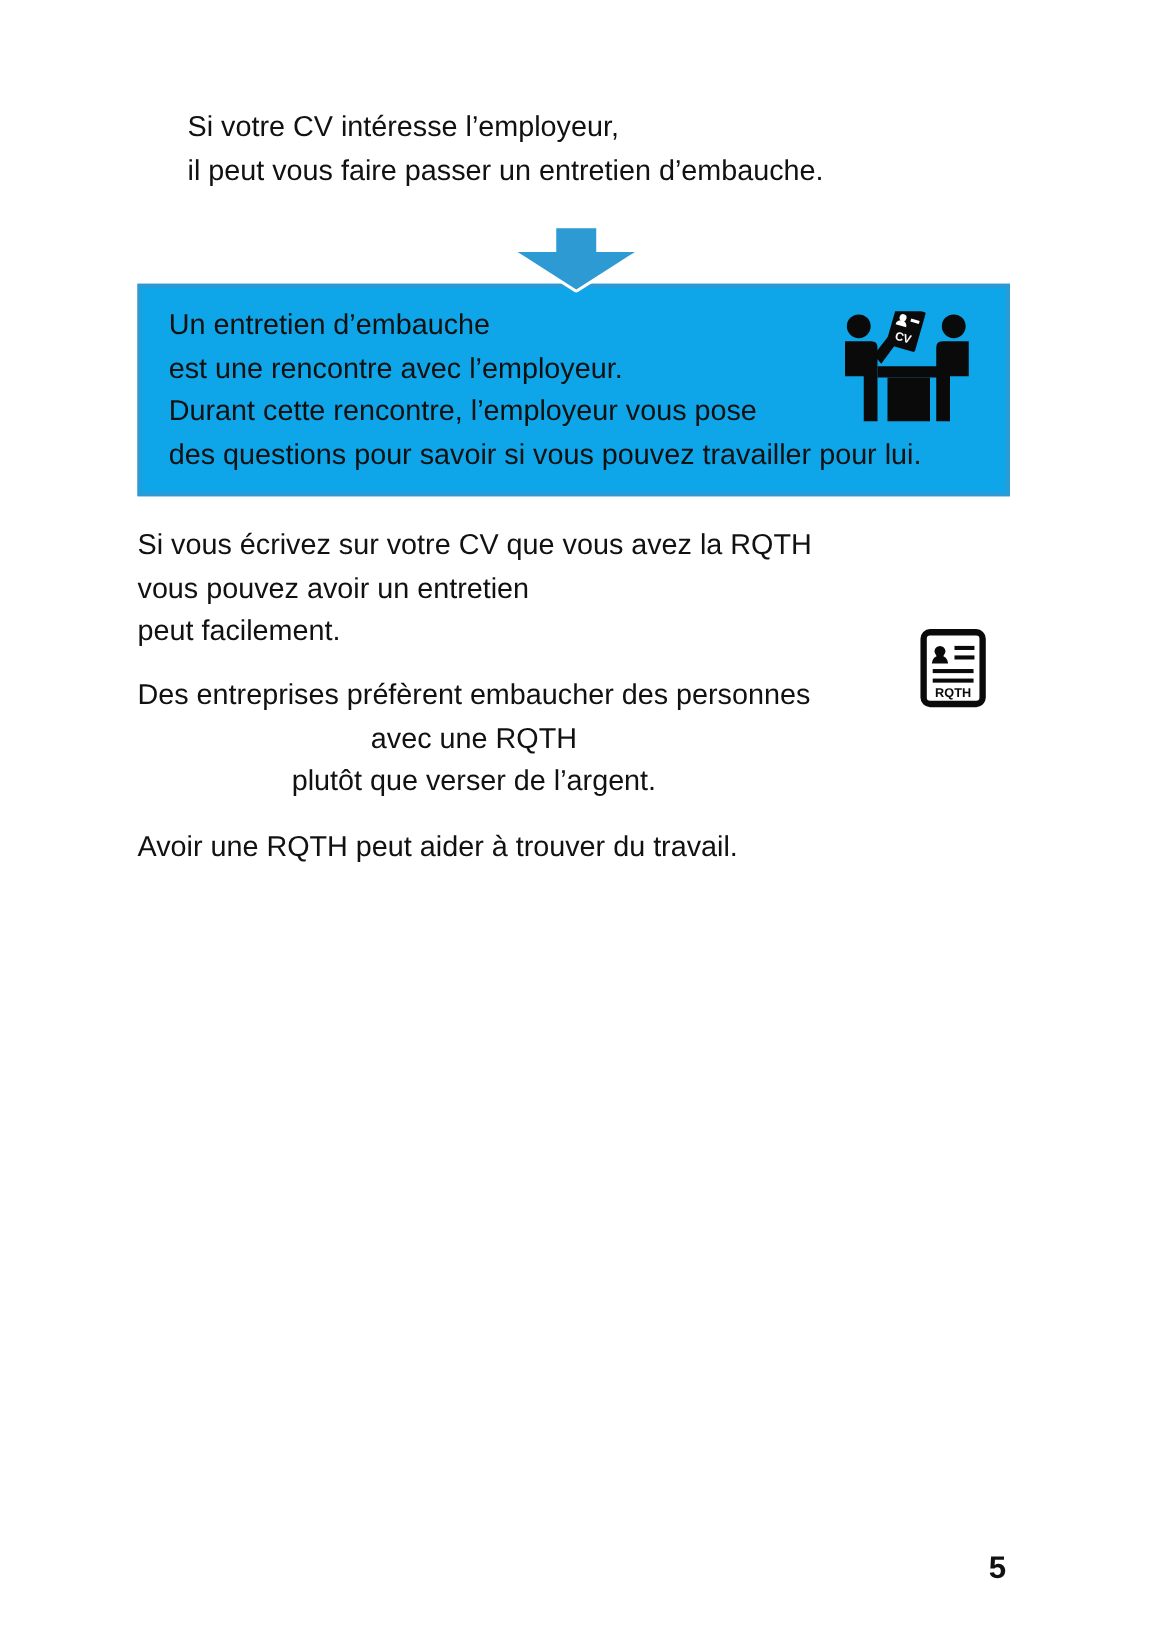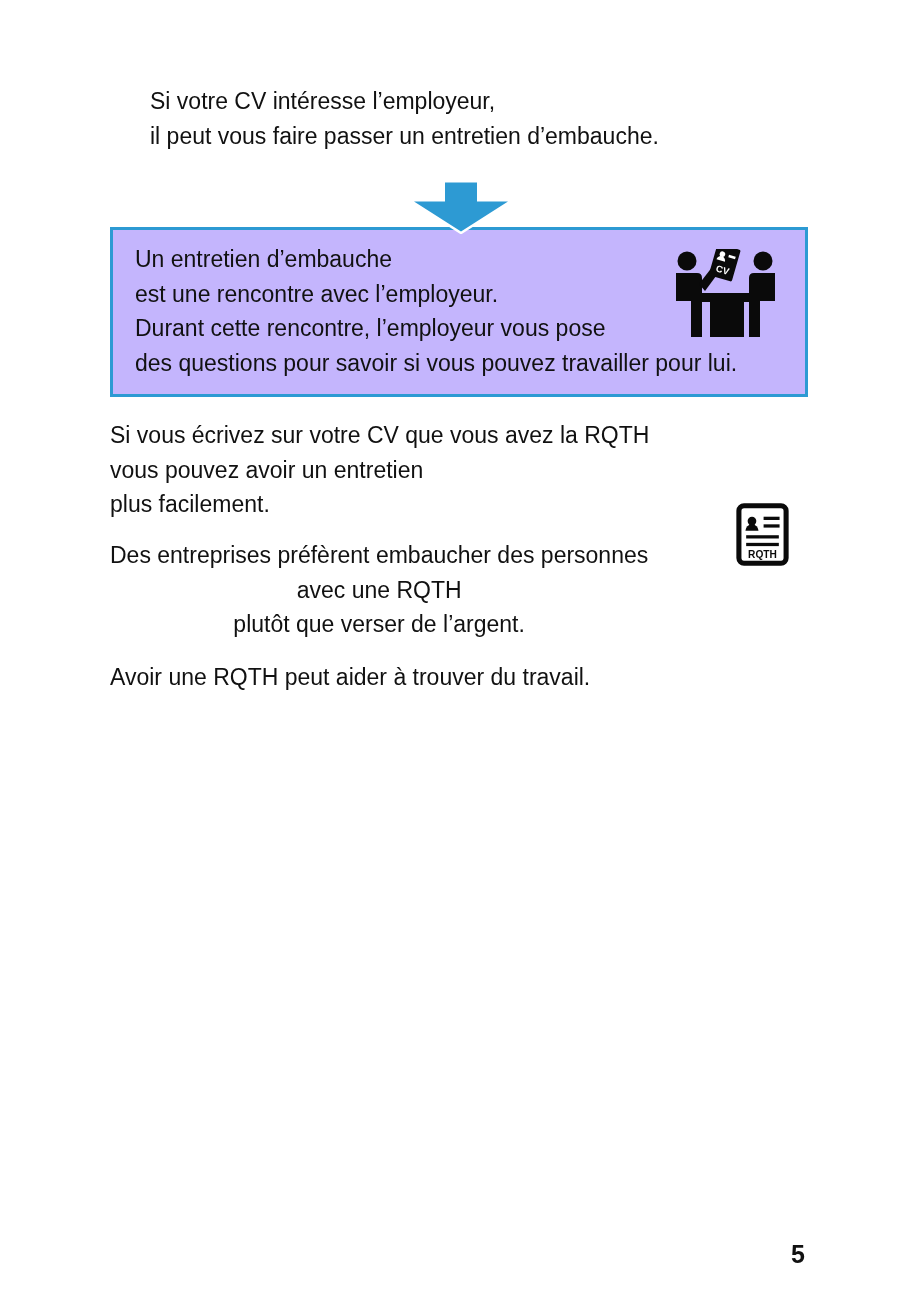--- a/index.html
+++ b/index.html
@@ -37,21 +37,21 @@
     z-index: 3;
   }
 
   .def-box {
     position: absolute;
     left: 110px;
     top: 227px;
     width: 698px;
     height: 170px;
     border: 3px solid var(--accent-blue);
-    background: #c4b5fd;
+    background: #0ea5e9;
     z-index: 1;
   }
   .def-box .textblock {
     position: static;
     padding: 12px 8px 0 22px;
   }
 
   .interview-icon {
     position: absolute;
     left: 672px;
@@ -130,21 +130,21 @@
 
         <circle cx="91" cy="12" r="9.5"></circle>
         <path d="M103,24 L82,24 Q77,24 77,29 L77,88 L88,88 L88,52 L103,52 Z"></path>
       </g>
     </svg>
   </div>
 
   <div class="textblock para-rqth">
     <div class="line">Si vous écrivez sur votre CV que vous avez la RQTH</div>
     <div class="line">vous pouvez avoir un entretien</div>
-    <div class="line">plus facilement.</div>
+    <div class="line">peut facilement.</div>
   </div>
 
   <div class="rqth-icon">
     <svg viewBox="0 0 73 87" aria-hidden="true">
       <rect x="4" y="4" width="65" height="79" rx="7" fill="#ffffff" stroke="var(--icon-black)" stroke-width="7"></rect>
       <g fill="var(--icon-black)">
         <circle cx="22" cy="25" r="6"></circle>
         <path d="M13,38.5 a9,9 0 0 1 18,0 z"></path>
         <rect x="38" y="19" width="22" height="4.5"></rect>
         <rect x="38" y="29.5" width="22" height="4.5"></rect>

